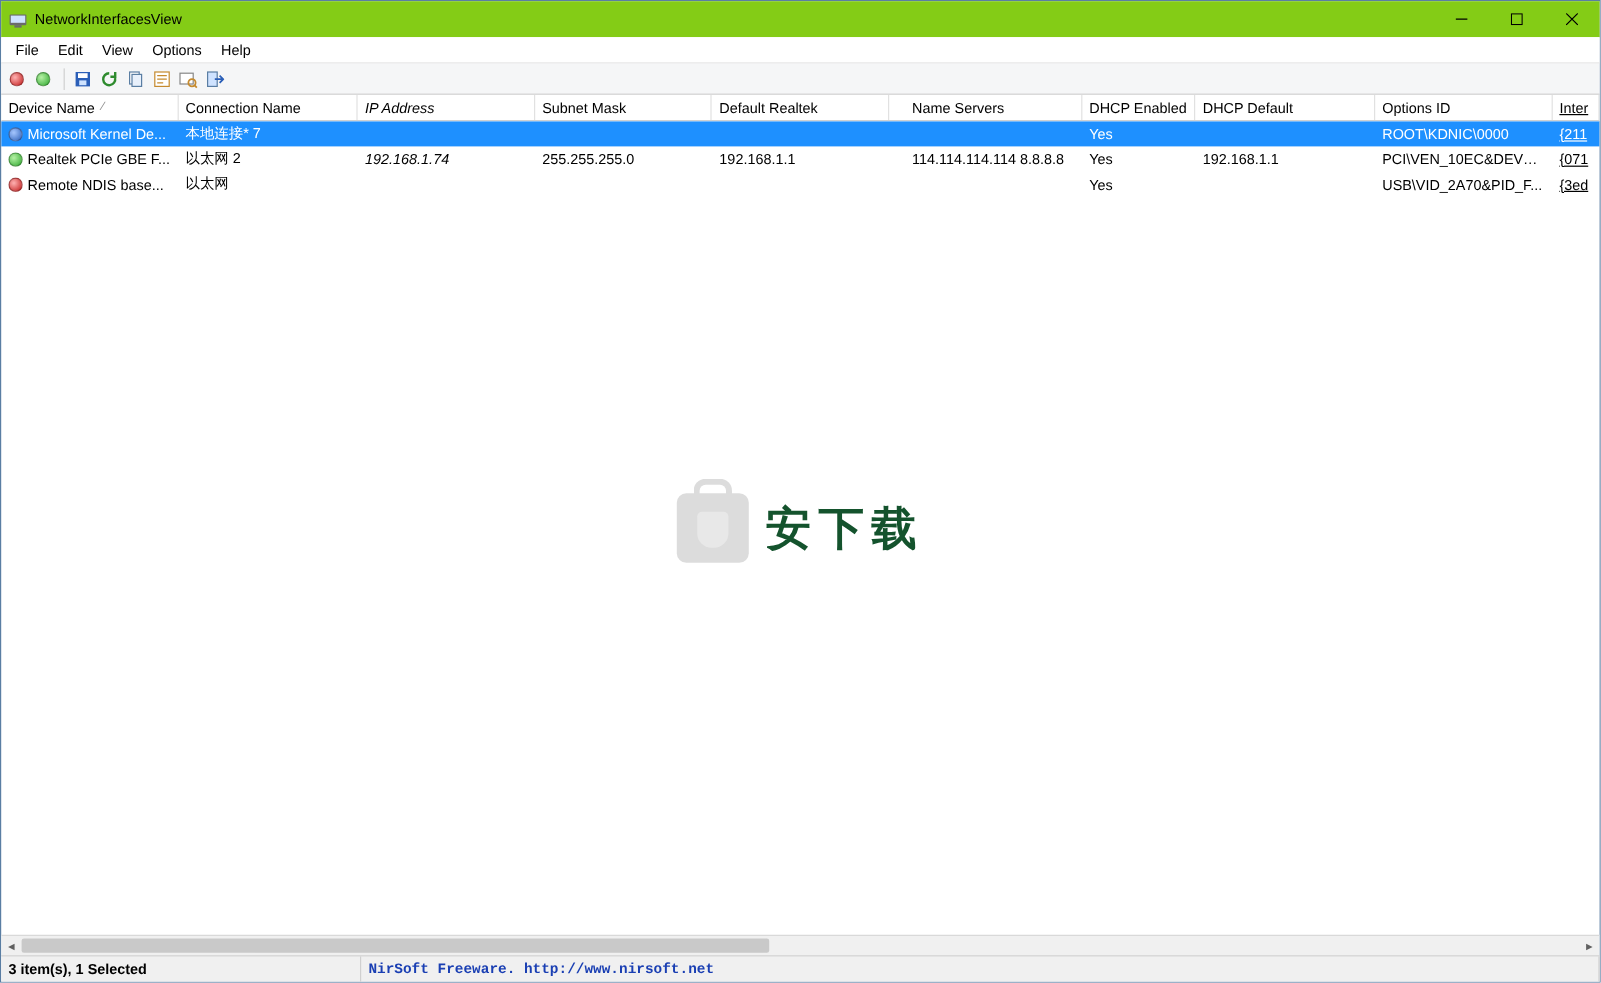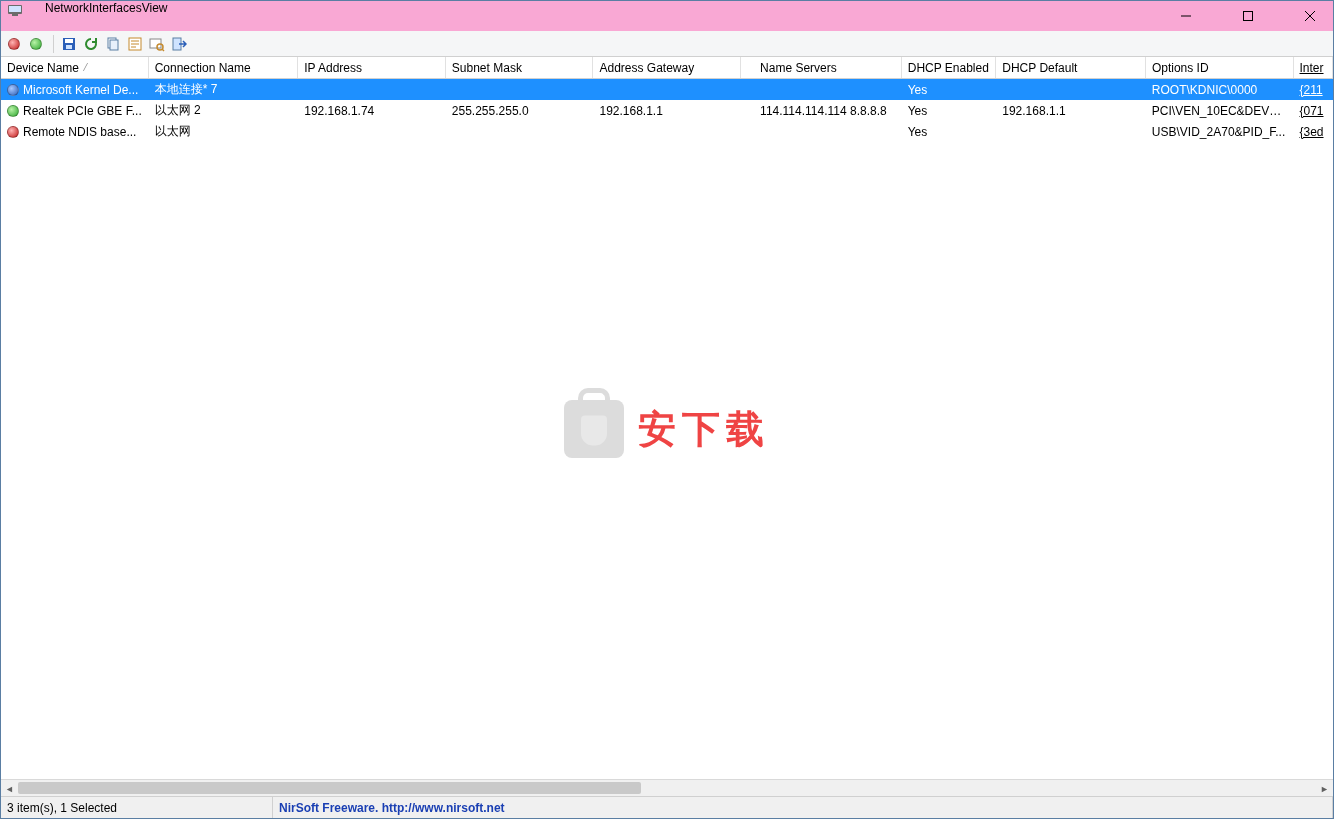--- a/index.html
+++ b/index.html
@@ -1,18 +1,18 @@
 <!DOCTYPE html>
 <html><head>
 <meta charset="utf-8">
 <style>
   * { box-sizing: border-box; margin: 0; padding: 0; }
   html, body { width: 1334px; height: 819px; overflow: hidden; font-family: "Segoe UI", "Microsoft YaHei", Tahoma, sans-serif; font-size: 12px; color: #000; }
   .window { width: 100%; height: 100%; display: flex; flex-direction: column; border: 1px solid #5a7ea3; background: #fff; }
-  .titlebar { height: 30px; display: flex; align-items: flex-start; padding: 0 0 0 6px; background: #f9a8d4; gap: 16px; }
+  .titlebar { height: 30px; display: flex; align-items: center; padding: 0 0 0 6px; background: #84cc16; }
   .app-icon { width: 16px; height: 16px; margin-right: 6px; display:inline-block; }
   .title-text { flex: 0 0 auto; font-size: 12px; color: #000; }
   .title-gap { flex: 1; }
   .win-btn { width: 46px; height: 30px; display: flex; align-items: center; justify-content: center; font-family: inherit; }
   .menubar { height: 22px; display: flex; align-items: center; padding: 0 4px; background: #fff; border-bottom: 1px solid #e1e1e1; }
   .menu-item { padding: 2px 8px; font-size: 12px; }
   .toolbar { height: 26px; display: flex; align-items: center; gap: 4px; padding: 2px 6px; background: #f5f6f7; border-bottom: 1px solid #d0d0d0; }
   .tool-btn { width: 18px; height: 18px; display: flex; align-items: center; justify-content: center; }
   .tool-sep { width:1px; height:18px; background:#d0d0d0; margin:0 2px; }
   .list-area { flex: 1; display: flex; flex-direction: column; overflow: hidden; }
@@ -28,32 +28,32 @@
   .row-icon.green { background: radial-gradient(circle at 35% 35%, #b7f2a6, #2fa82f); }
   .row-icon.red { background: radial-gradient(circle at 35% 35%, #ffb3b3, #c21b1b); }
   .hscroll-area { height:17px; background:#f0f0f0; border-top:1px solid #d9d9d9; position:relative; }
   .hscroll-track { position:absolute; left:17px; right:17px; top:0; bottom:0; }
   .hscroll-thumb { position:absolute; top:2px; bottom:2px; left:0; width:48%; background:#c9c9c9; border-radius:2px; }
   .hscroll-btn { position:absolute; top:0; width:17px; height:17px; display:flex; align-items:center; justify-content:center; color:#606060; font-size:9px; }
   .hscroll-btn.left { left:0; }
   .hscroll-btn.right { right:0; }
   .statusbar { height:22px; display:flex; align-items:stretch; background:#f0f0f0; border-top:1px solid #d0d0d0; font-size:12px; }
   .status-pane { padding: 3px 6px; border-right:1px solid #d0d0d0; display:flex; align-items:center; }
-  .status-pane.left { width:272px; }
-  .status-pane.mid { flex:1; }
+  .status-pane.left { width:300px;font-weight:bold; }
+  .status-pane.mid { flex:1;font-family:Liberation Mono, monospace; }
   .status-link { color:#1a3fb3; font-weight:bold; }
-  .watermark { position:absolute; left:50%; top:50%; transform:translate(-50%,-50%); color:#ef4444; font-family:"Microsoft YaHei",sans-serif; text-align:center; pointer-events:none; }
+  .watermark { position:absolute; left:50%; top:50%; transform:translate(-50%,-50%); color:#14532d; font-family:"Microsoft YaHei",sans-serif; text-align:center; pointer-events:none; }
   .watermark .cn { font-size:38px; letter-spacing:6px; font-weight:600; }
   .watermark .en { font-size:26px; letter-spacing:4px; margin-top:-4px; font-weight:600; }
   .wm-wrap { display:flex; align-items:center; gap:14px; }
   .wm-bag { width:60px; height:58px; border-radius:8px; background:#dcdcdc; position:relative; }
   .wm-bag::before { content:""; position:absolute; top:-12px; left:14px; right:14px; height:14px; border:5px solid #dcdcdc; border-bottom:none; border-radius:10px 10px 0 0; }
   .wm-shield { position:absolute; left:50%; top:50%; transform:translate(-50%,-45%); width:26px; height:30px; background:#e8e8e8; border-radius:4px 4px 12px 12px; }
   
-  .c0{width:150px;} .c1{width:152px;} .c2{width:150px;} .c3{width:150px;} .c4{width:150px;} .c5{width:150px;margin-left:13px;} .c6{width:96px;} .c7{width:152px;} .c8{width:150px;} .c9{width:40px;text-decoration:underline;}
+  .c0{width:150px;} .c1{width:152px;} .c2{width:150px;font-style:italic;} .c3{width:150px;} .c4{width:150px;} .c5{width:150px;margin-left:13px;} .c6{width:96px;} .c7{width:152px;} .c8{width:150px;} .c9{width:40px;text-decoration:underline;}
 </style>
 </head>
 <body>
 
 <div class="window">
 
   <div class="titlebar">
     <span class="app-icon">
       <svg width="16" height="16" viewBox="0 0 16 16">
         <rect x="1" y="4" width="14" height="9" rx="1" fill="#6b6b6b"></rect>
@@ -73,20 +73,27 @@
           <rect x="0.5" y="0.5" width="9" height="9" fill="none" stroke="#000" stroke-width="1"></rect>
         </svg>
     </div>
     <div class="win-btn">
       <svg width="10" height="10" viewBox="0 0 10 10">
           <path d="M0 0 L10 10 M10 0 L0 10" stroke="#000" stroke-width="1"></path>
         </svg>
     </div>
   </div>
 
+  <div class="menubar">
+    <div class="menu-item">File</div>
+    <div class="menu-item">Edit</div>
+    <div class="menu-item">View</div>
+    <div class="menu-item">Options</div>
+    <div class="menu-item">Help</div>
+  </div>
 
   <div class="toolbar">
     <div class="tool-btn">
         <span class="row-icon red" style="width:12px;height:12px;"></span>
       </div>
     <div class="tool-btn">
         <span class="row-icon green" style="width:12px;height:12px;"></span>
       </div>
     <span class="tool-sep"></span>
     <div class="tool-btn">
@@ -131,21 +138,21 @@
 
   <div class="list-area">
     <div class="list-header">
       <div class="col-h c0">
           <span>Device Name</span>
           <span class="sort-ind">⁄</span>
         </div>
       <div class="col-h c1">Connection Name</div>
       <div class="col-h c2">IP Address</div>
       <div class="col-h c3">Subnet Mask</div>
-      <div class="col-h c4">Address Gateway</div>
+      <div class="col-h c4">Default Realtek</div>
       <div class="col-h c5">Name Servers</div>
       <div class="col-h c6">DHCP Enabled</div>
       <div class="col-h c7">DHCP Default</div>
       <div class="col-h c8">Options ID</div>
       <div class="col-h c9">Inter</div>
     </div>
     <div class="list-body">
       <div id="rows-mount">
           <div class="row selected">
             <div class="cell c0" style="display: flex; align-items: center;">

